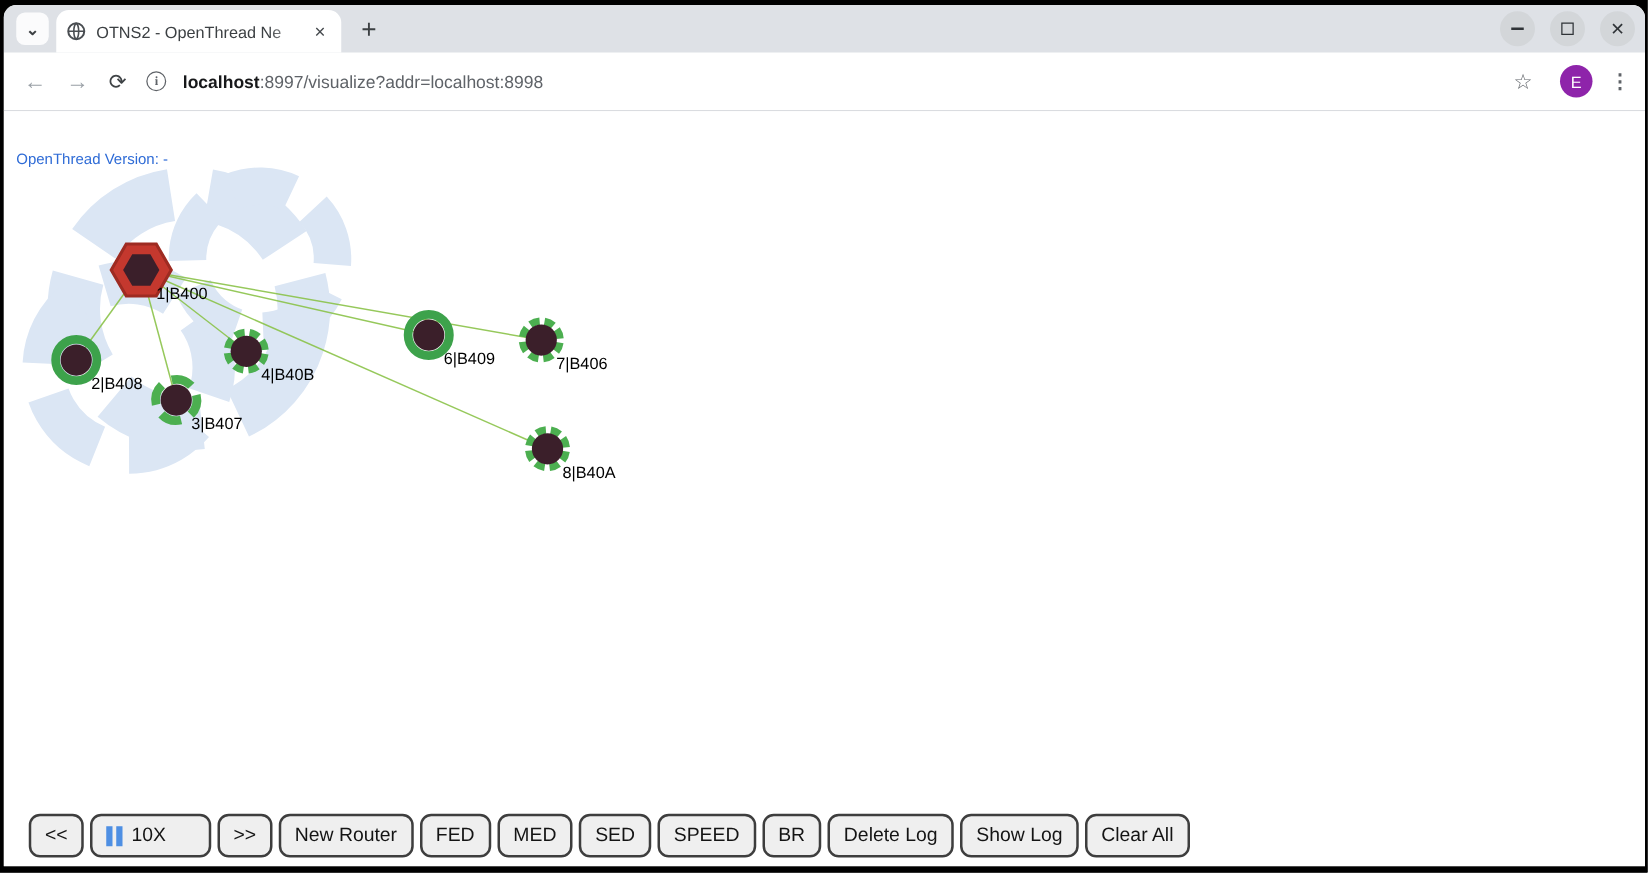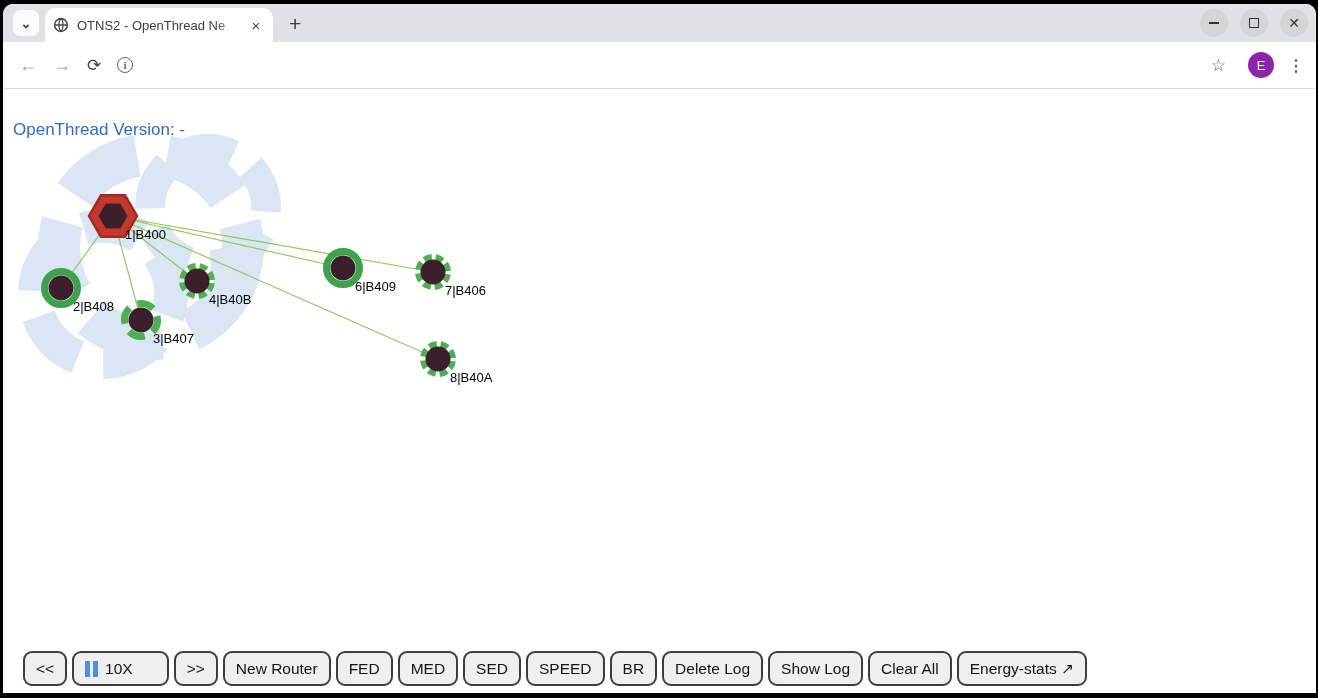--- a/index.html
+++ b/index.html
@@ -41,21 +41,21 @@
   .bookmark{font-size:17px;color:#5f6368;margin-right:22px;}
   .avatar{width:26px;height:26px;border-radius:50%;background:#8e24aa;color:#fff;font-size:13px;
           display:flex;align-items:center;justify-content:center;margin-right:14px;flex:0 0 auto;}
   .kebab{font-size:16px;color:#5f6368;margin-right:12px;font-weight:bold;letter-spacing:0;}
 
   
   .content{flex:1;position:relative;background:#fff;overflow:hidden;}
   #net-svg{position:absolute;left:0;top:0;}
   .hud{position:absolute;left:10px;top:12px;font-family:"DejaVu Sans Mono",monospace;
        font-weight:bold;font-size:13.5px;color:#000;white-space:pre;z-index:3;}
-  .version{position:absolute;left:10px;top:31px;font-size:17px;color:#2e6bd6;z-index:3;}
+  .version{position:absolute;left:10px;top:31px;font-size:12px;color:#2e6bd6;z-index:3;}
 
   
   .toolbar{position:absolute;left:20px;bottom:7px;display:flex;gap:5px;z-index:4;}
   .toolbar button{height:35px;padding:0 11px;background:#efefef;border:2.5px solid #3e3e3e;
       border-radius:9px;font-size:15.5px;color:#141414;display:flex;align-items:center;gap:7px;
       font-family:"Liberation Sans",sans-serif;cursor:pointer;}
   .pause-icon{display:inline-flex;gap:3px;}
   .pause-icon i{display:block;width:5px;height:16px;background:#4e8fe3;}
   .btn-speed{padding-right:34px !important;}
 </style>
@@ -91,20 +91,21 @@
           </div>
       </div>
     </div>
 
     <div class="navbar">
       <span class="nav-ic">←</span>
       <span class="nav-ic">→</span>
       <span class="nav-ic reload">⟳</span>
       <div class="omnibox">
         <span class="info-ic">i</span>
+        <span class="url"><span class="host">localhost</span><span class="rest">:8997/visualize?addr=localhost:8998</span></span>
       </div>
       <span class="bookmark">☆</span>
       <div class="avatar">E</div>
       <span class="kebab">⋮</span>
     </div>
 
     <div class="content">
       <svg id="net-svg" width="1313" height="604">
         <g id="watermark">
             <circle cx="148" cy="158" r="92" fill="none" stroke="#dbe6f4" stroke-width="42" stroke-dasharray="75 30" transform="rotate(18 148 158)"></circle>
@@ -193,20 +194,17 @@
           </button>
         <button>
             <span>Delete Log</span>
           </button>
         <button>
             <span>Show Log</span>
           </button>
         <button>
             <span>Clear All</span>
           </button>
-        <button>
-            <span>Energy-stats ↗</span>
-          </button>
       </div>
     </div>
 
   </div>
 </div>
 
 </body></html>

